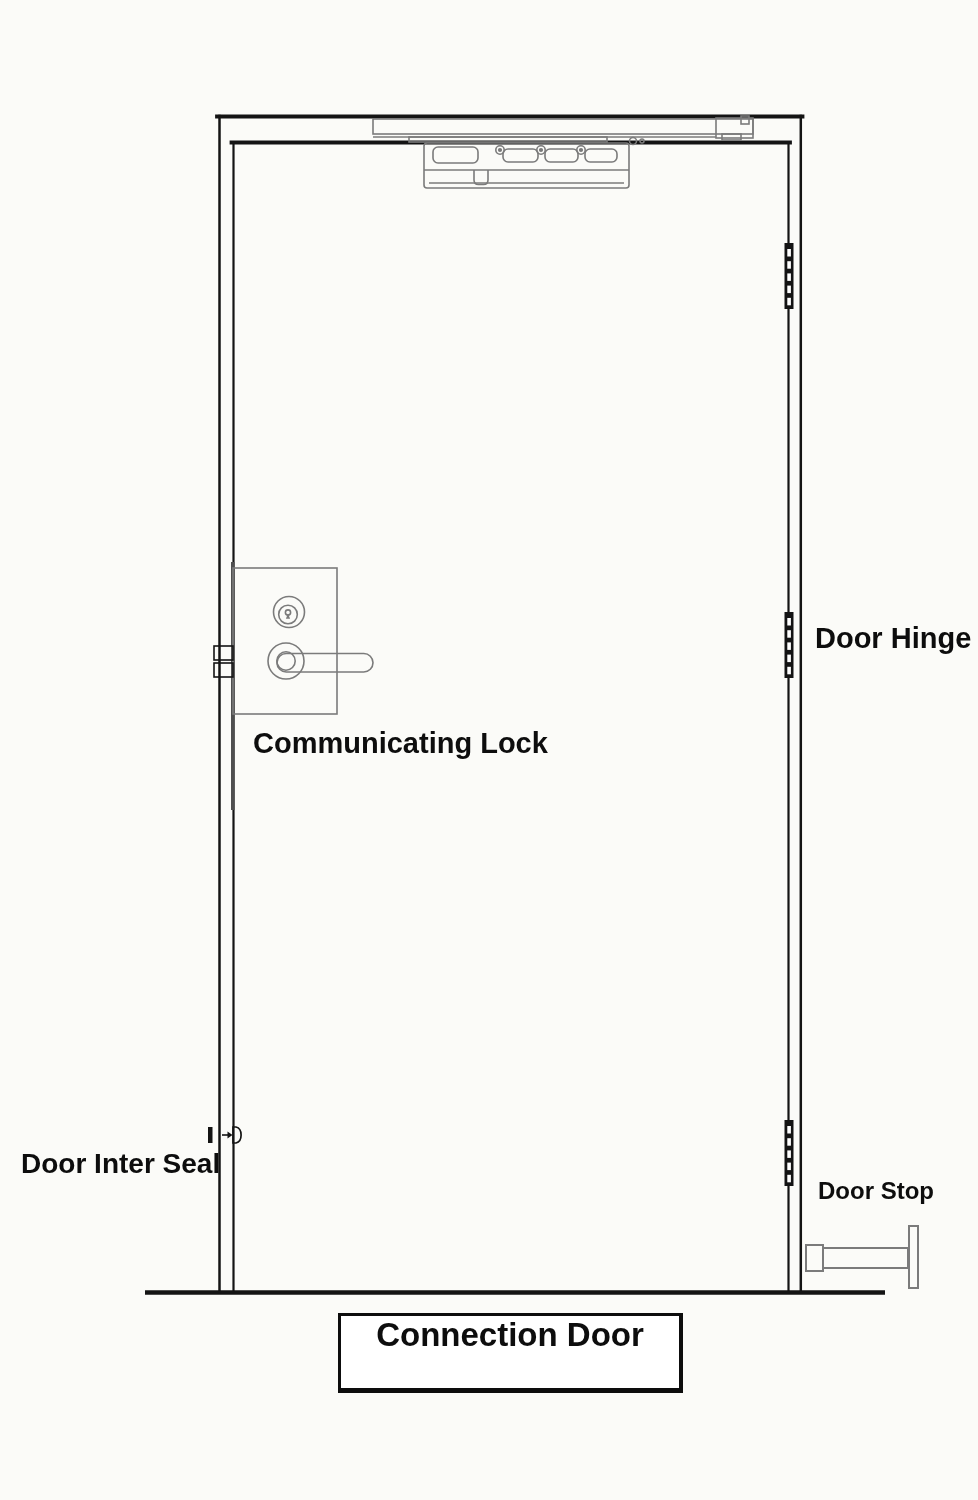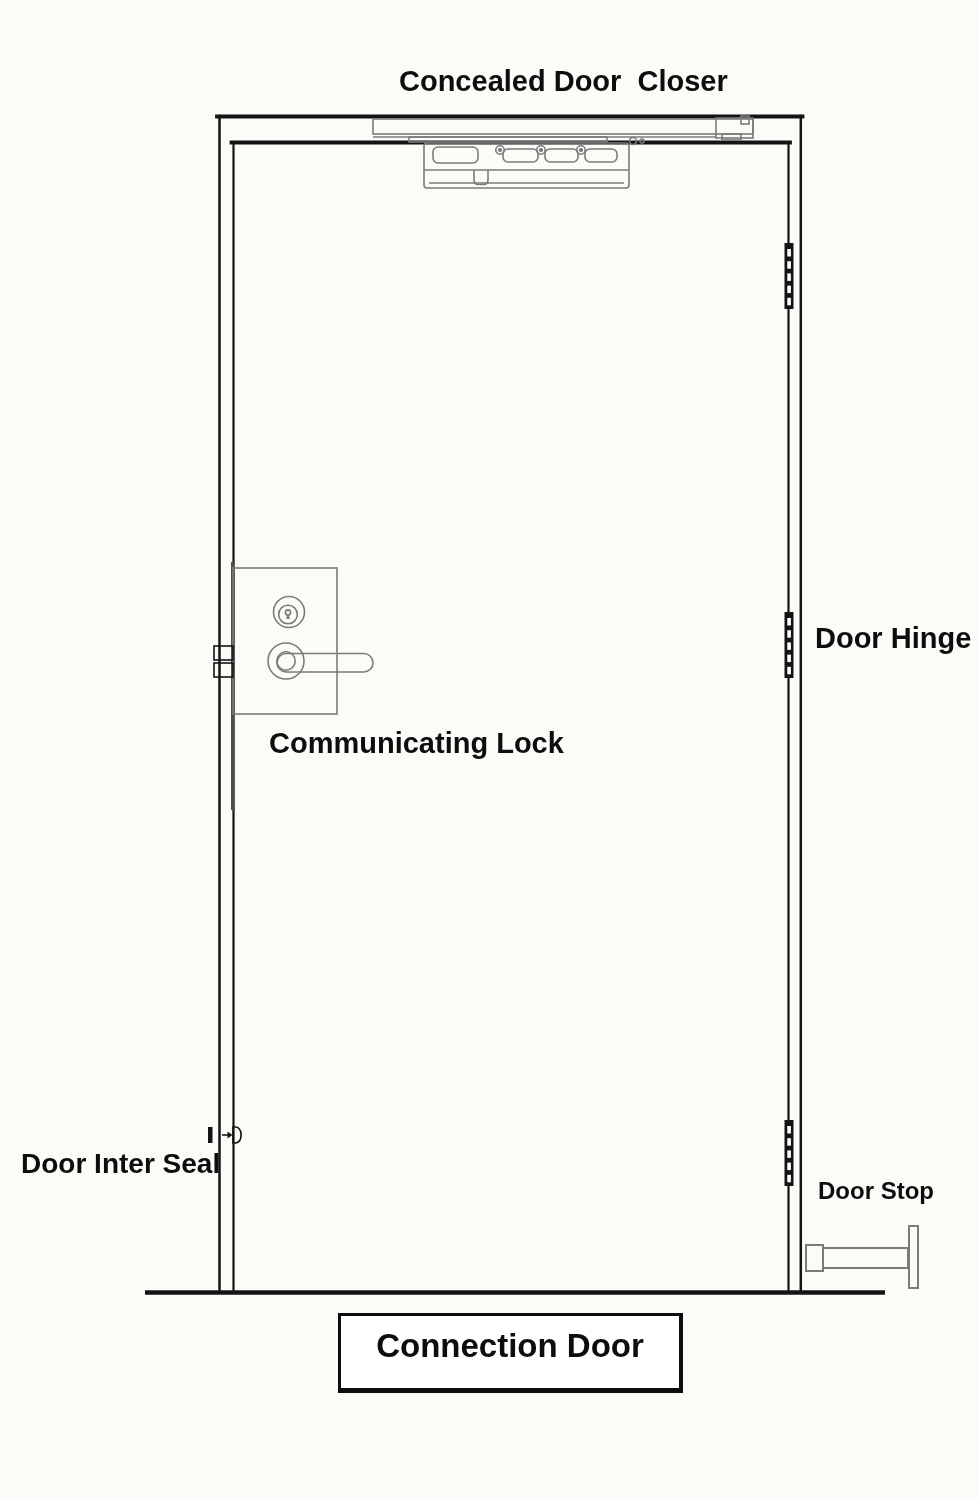--- a/index.html
+++ b/index.html
@@ -18,32 +18,32 @@
   .label{
     position:absolute;
     font-weight:700;
     color:var(--text);
     line-height:1;
     white-space:pre;
     letter-spacing:0px;
   }
   .lbl-title   {left:399px; top:67px;   font-size:29px;}
   .lbl-hinge   {left:815px; top:624px;  font-size:29px;}
-  .lbl-lock    {left:253px; top:729px;  font-size:29px;margin-left:16px;}
+  .lbl-lock    {left:253px; top:729px;  font-size:29px;}
   .lbl-seal    {left:21px;  top:1114px; font-size:28px;margin-top:36px;}
   .lbl-stop    {left:818px; top:1179px; font-size:24px;}
   .connection-box{
     position:absolute;
     left:338px; top:1313px;
     width:345px; height:80px;
     background:#ffffff;
     border:3px solid var(--text);
     border-right-width:4px;
     border-bottom-width:5px;
-    display:flex;align-items:center;justify-content:center;
+    display:flex;align-items:flex-start;justify-content:center;
     padding-bottom:12px;
     font-weight:700;font-size:33px;color:var(--text);
     white-space:pre;
   }
   
   .k{stroke:var(--line);}
   .g{stroke:var(--hw);}
   .nofill{fill:none;}
 </style>
 </head>
@@ -150,21 +150,20 @@
       <path d="M233,1127 h3 c6.8,1.6 6.8,14.4 0,16 h-3 z" fill="#ffffff" class="k nofill" stroke-width="1.7"></path>
     </g>
 
     <g class="g nofill" stroke-width="2">
       <rect x="806" y="1245" width="17" height="26"></rect>
       <rect x="823" y="1248" width="85" height="20"></rect>
       <rect x="909" y="1226" width="9" height="62"></rect>
     </g>
   </svg>
 
-  <div class="label lbl-title">Concealed Door  Closer</div>
   <div class="label lbl-hinge">Door Hinge</div>
   <div class="label lbl-lock">Communicating Lock</div>
   <div class="label lbl-seal">Door Inter Seal</div>
   <div class="label lbl-stop">Door Stop</div>
 
   <div class="connection-box">
     <span>Connection Door</span>
   </div>
 
 </div>

